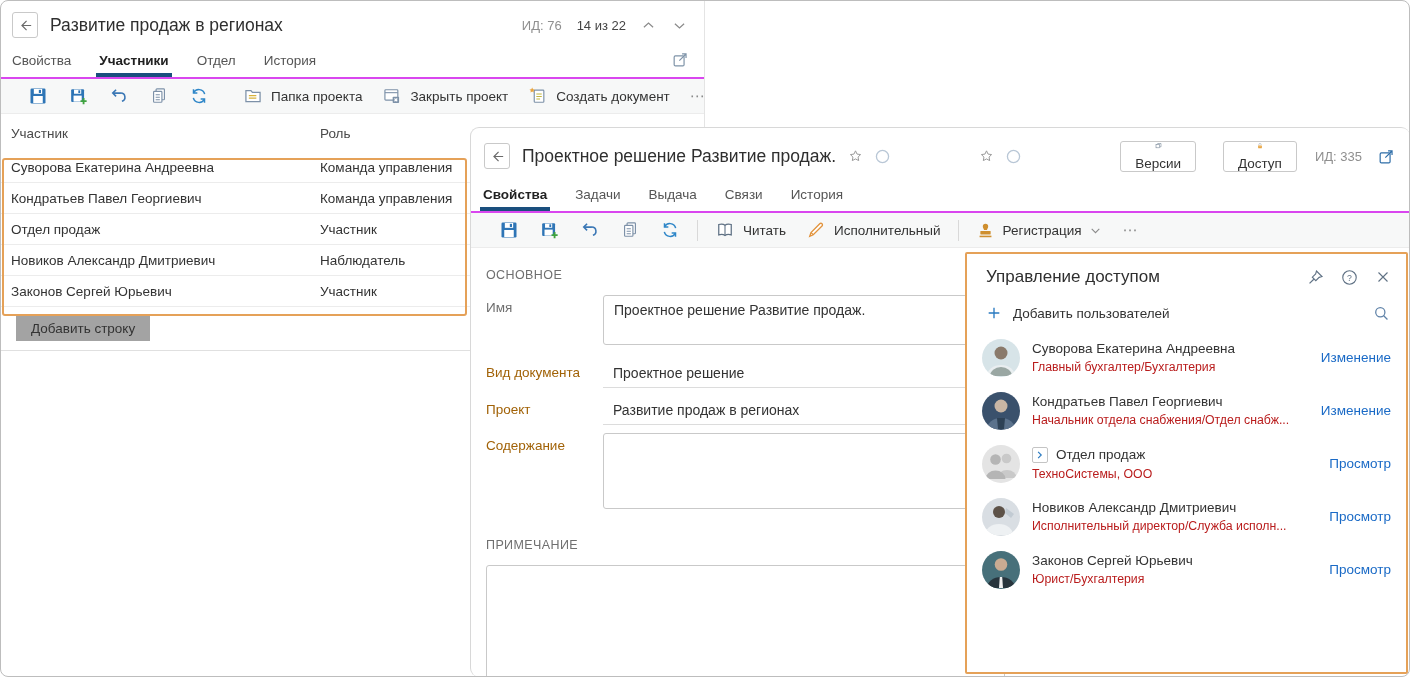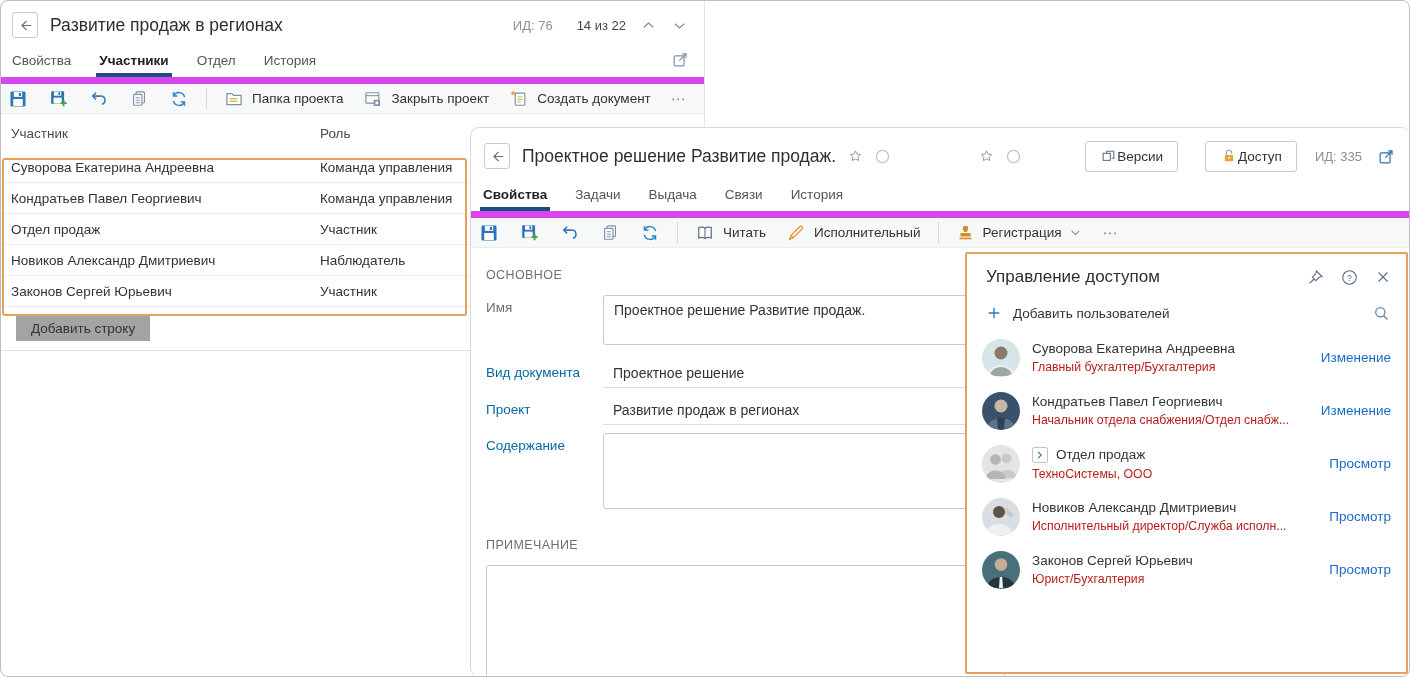--- a/index.html
+++ b/index.html
@@ -23,32 +23,32 @@
     background:#fff; border-right:1px solid #e4e4e4; border-bottom:1px solid #e0e0e0; z-index:1;
   }
   .wl-header { display:flex; align-items:center; padding:10px 16px 4px 12px; height:44px; }
   .back-btn {
     width:26px; height:26px; border:1px solid #c9c9c9; border-radius:3px; background:#fff;
     display:flex; align-items:center; justify-content:center; cursor:pointer; flex-shrink:0;
   }
   .win-title { font-size:17.5px; color:#2f2f2f; margin-left:12px; white-space:nowrap; }
   .spacer { flex:1; }
   .id-text { color:#8f8f8f; font-size:13px; white-space:nowrap; }
-  .pager-text { color:#444; font-size:13px; margin-left:24px; white-space:nowrap; }
+  .pager-text { color:#444; font-size:13px; margin-left:15px; white-space:nowrap; }
   .pager-btn { margin-left:14px; cursor:pointer; display:flex; align-items:center; }
 
   .tabs-row { position:relative; display:flex; align-items:stretch; padding:0 12px; height:33px; gap:28px; }
   .tab { display:flex; align-items:center; font-size:13.5px; color:#555; position:relative; cursor:pointer; white-space:nowrap; }
   .tab.active { color:#222; font-weight:bold; }
   .tab.active::after { content:""; position:absolute; left:-3px; right:-3px; bottom:0; height:4px; background:#1a4f7e; }
   .popout-abs { position:absolute; right:14px; top:6px; cursor:pointer; }
 
   .toolbar {
-    height:37px; background:#f7f8f8; border-top:7px solid #d946ef; border-bottom:1px solid #ececec;
-    display:flex; align-items:center; padding:0 0; gap:4px; font-size:13.5px; color:#333;
+    height:37px; background:#f7f8f8; border-top:2px solid #d946ef; border-bottom:1px solid #ececec;
+    display:flex; align-items:center; padding:0 20px; gap:4px; font-size:13.5px; color:#333;
   }
   .tool-btn { display:flex; align-items:center; gap:8px; padding:4px 8px; cursor:pointer; border-radius:2px; white-space:nowrap; }
   .tool-sep { width:1px; height:21px; background:#d9d9d9; margin:0 5px; }
   .more-dots { color:#8a8a8a; font-size:15px; letter-spacing:1px; padding:4px 8px; cursor:pointer; }
 
   .tbl { font-size:13.5px; }
   .tbl-head { display:flex; height:38px; align-items:center; color:#4a4a4a; }
   .tbl-row  { display:flex; height:31px; align-items:center; border-bottom:1px solid #ececec; cursor:default; }
   .cell-participant { width:318px; padding-left:11px; white-space:nowrap; overflow:hidden; }
   .cell-role { flex:1; padding-left:2px; white-space:nowrap; overflow:hidden; }
@@ -64,33 +64,33 @@
   
   .win-right {
     position:absolute; left:470px; top:127px; width:940px; height:550px;
     background:#fff; border-left:1px solid #d8d8d8; border-top:1px solid #d8d8d8; z-index:2;border-radius:9px;
   }
   .wr-header { display:flex; align-items:center; padding:12px 14px 6px 13px; height:50px; }
   .star-ico { margin-left:11px; cursor:pointer; display:flex; }
   .circle-ico { margin-left:11px; display:flex; }
   .star-ico.second { margin-left:88px; }
   .hdr-btn {
-    display:flex; align-items:center; gap:0; border:1px solid #c9c9c9; border-radius:3px;
-    background:#fff; height:31px; padding:0 14px; font-size:13.5px; color:#333; cursor:pointer; white-space:nowrap;
+    display:flex; align-items:center; gap:6px; border:1px solid #c9c9c9; border-radius:3px;
+    background:#fff; height:31px; padding:0 14px; font-size:13.5px; color:#333; cursor:pointer; white-space:nowrap;flex-direction:column;
   }
   .hdr-btn + .hdr-btn { margin-left:27px; }
   .wr-id { margin-left:18px;text-align:right; }
   .wr-popout { margin-left:15px; cursor:pointer; }
 
   .form-area { position:relative; padding:0 0 0 13px; }
   .section-label { color:#6f6f6f; font-size:12.5px; margin:20px 0 13px 2px; letter-spacing:.4px; }
   .frow { display:flex; margin-left:2px; }
   .flabel { width:117px; font-size:13.5px; padding-top:5px; flex-shrink:0; }
   .flabel.plain { color:#6f6f6f; }
-  .flabel.req { color:#0369a1; }
+  .flabel.req { color:#a16207; }
   .box-field {
     width:400px; border:1px solid #c9c9c9; border-radius:3px; padding:6px 10px;
     font-size:14px; color:#333; background:#fff;
   }
   .box-field.name-box { height:50px; }
   .box-field.content-box { height:76px; }
   .uline-field {
     width:400px; border-bottom:1px solid #dcdcdc; padding:5px 10px 6px;
     font-size:14px; color:#333; white-space:nowrap;
   }

